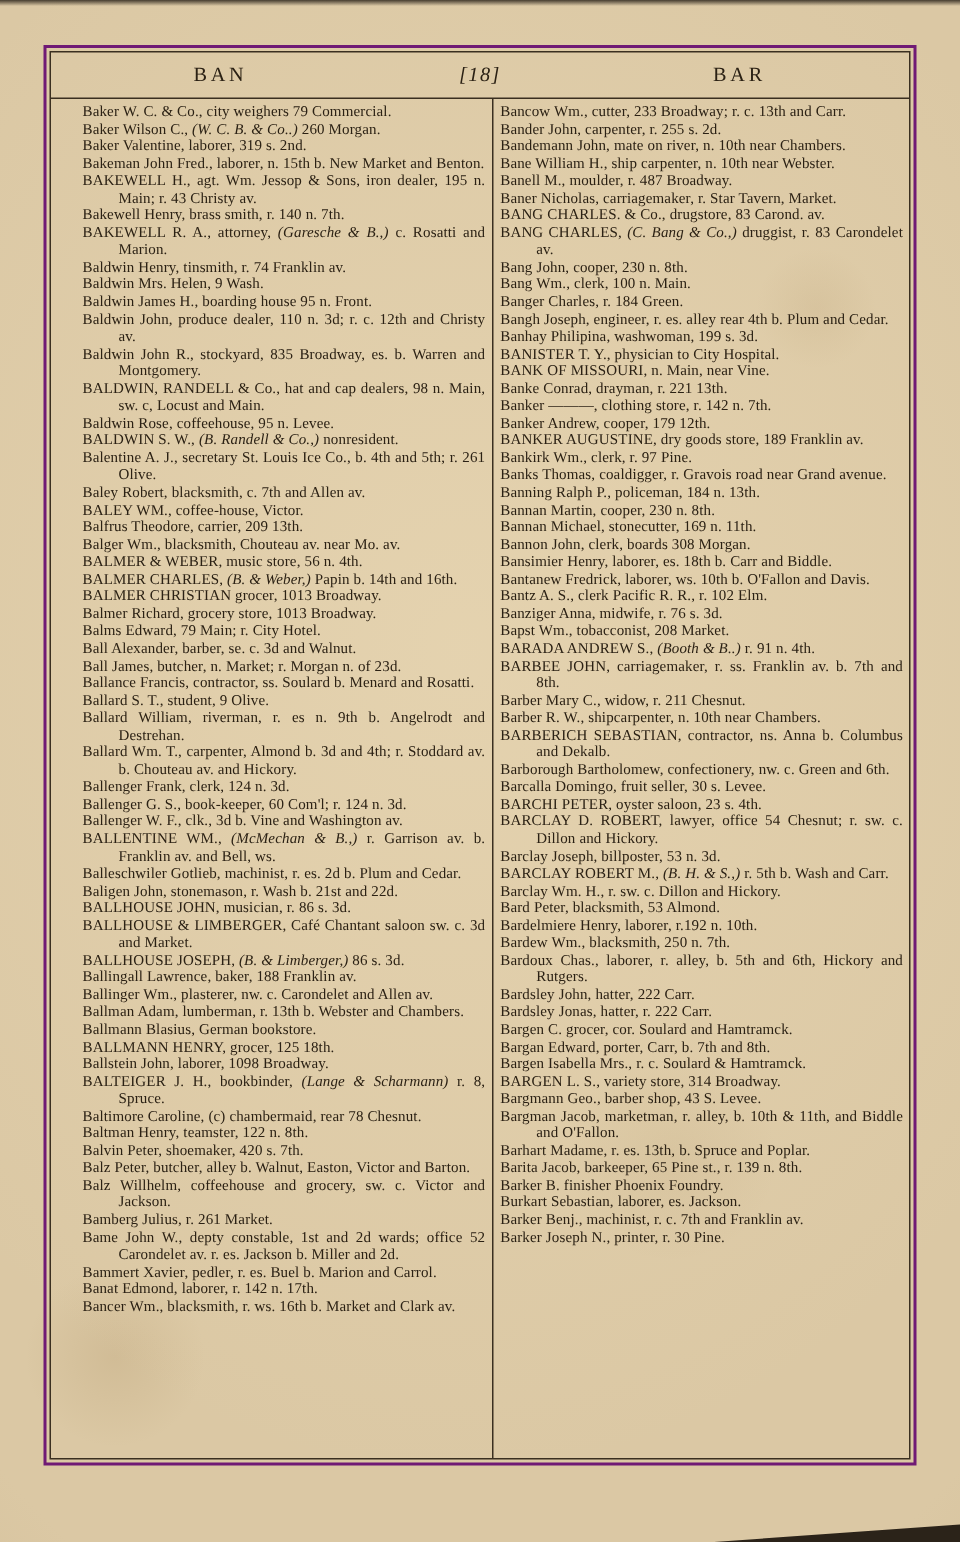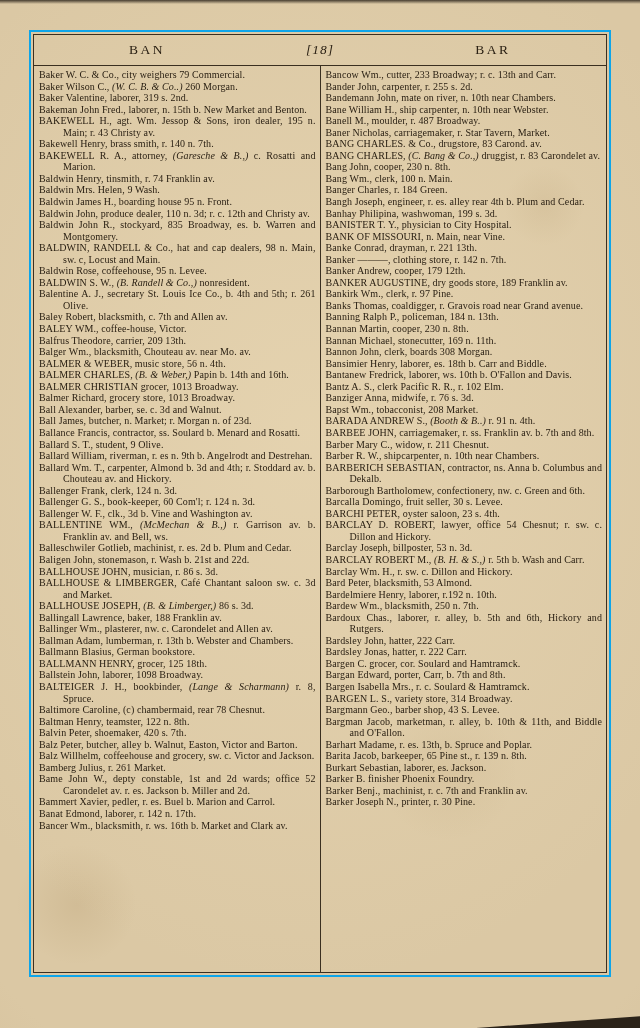--- a/index.html
+++ b/index.html
@@ -19,40 +19,40 @@
     background:linear-gradient(to bottom, rgba(20,14,8,.75), rgba(20,14,8,0));
   }
   .scan-corner-br{
     position:absolute;right:0;bottom:0;width:200px;height:18px;
     background:#17110a;
     clip-path:polygon(18% 100%, 100% 35%, 100% 100%, 0 100%);
     opacity:.9;
   }
   .sheet{
     position:absolute;left:29px;top:30px;width:582px;height:947px;
-    border:2px solid #0ea5e9;
+    border:2px solid #701a75;
     box-sizing:border-box;
     background:transparent;
   }
   .sheet-inner{
     position:absolute;inset:2px;
     border:1px solid #3a2f20;
     box-sizing:border-box;
     display:flex;flex-direction:column;
     overflow:hidden;
   }
   .page-header{
     display:flex;align-items:center;
     height:30px;flex:0 0 30px;
     font-size:13.5px;letter-spacing:2.5px;
     border-bottom:1.5px solid #3a2f20;
   }
   .page-header .zone{flex:1;text-align:center;}
   .page-header .zone.mid{flex:0 0 120px;letter-spacing:1px;font-style:italic;}
-  .columns{flex:1;display:flex;min-height:0;}
+  .columns{flex:1;display:flex;min-height:0;margin-left:16px;}
   .col{
     flex:1;box-sizing:border-box;
     padding:3px 4px 2px 5px;
     overflow:hidden;
   }
   .col.left{border-right:1.2px solid #3a2f20;}
   .entry{
     margin:0;
     font-size:10px;line-height:11.55px;
     letter-spacing:.1px;
@@ -93,20 +93,21 @@
           <p class="entry">BALDWIN S. W., <i>(B. Randell &amp; Co.,)</i> nonresident.</p>
           <p class="entry">Balentine A. J., secretary St. Louis Ice Co., b. 4th and 5th; r. 261 Olive.</p>
           <p class="entry">Baley Robert, blacksmith, c. 7th and Allen av.</p>
           <p class="entry">BALEY WM., coffee-house, Victor.</p>
           <p class="entry">Balfrus Theodore, carrier, 209 13th.</p>
           <p class="entry">Balger Wm., blacksmith, Chouteau av. near Mo. av.</p>
           <p class="entry">BALMER &amp; WEBER, music store, 56 n. 4th.</p>
           <p class="entry">BALMER CHARLES, <i>(B. &amp; Weber,)</i> Papin b. 14th and 16th.</p>
           <p class="entry">BALMER CHRISTIAN grocer, 1013 Broadway.</p>
           <p class="entry">Balmer Richard, grocery store, 1013 Broadway.</p>
+          <p class="entry">Balms Edward, 79 Main; r. City Hotel.</p>
           <p class="entry">Ball Alexander, barber, se. c. 3d and Walnut.</p>
           <p class="entry">Ball James, butcher, n. Market; r. Morgan n. of 23d.</p>
           <p class="entry">Ballance Francis, contractor, ss. Soulard b. Menard and Rosatti.</p>
           <p class="entry">Ballard S. T., student, 9 Olive.</p>
           <p class="entry">Ballard William, riverman, r. es n. 9th b. Angelrodt and Destrehan.</p>
           <p class="entry">Ballard Wm. T., carpenter, Almond b. 3d and 4th; r. Stoddard av. b. Chouteau av. and Hickory.</p>
           <p class="entry">Ballenger Frank, clerk, 124 n. 3d.</p>
           <p class="entry">Ballenger G. S., book-keeper, 60 Com'l; r. 124 n. 3d.</p>
           <p class="entry">Ballenger W. F., clk., 3d b. Vine and Washington av.</p>
           <p class="entry">BALLENTINE WM., <i>(McMechan &amp; B.,)</i> r. Garrison av. b. Franklin av. and Bell, ws.</p>
@@ -183,22 +184,22 @@
           <p class="entry">Bardsley John, hatter, 222 Carr.</p>
           <p class="entry">Bardsley Jonas, hatter, r. 222 Carr.</p>
           <p class="entry">Bargen C. grocer, cor. Soulard and Hamtramck.</p>
           <p class="entry">Bargan Edward, porter, Carr, b. 7th and 8th.</p>
           <p class="entry">Bargen Isabella Mrs., r. c. Soulard &amp; Hamtramck.</p>
           <p class="entry">BARGEN L. S., variety store, 314 Broadway.</p>
           <p class="entry">Bargmann Geo., barber shop, 43 S. Levee.</p>
           <p class="entry">Bargman Jacob, marketman, r. alley, b. 10th &amp; 11th, and Biddle and O'Fallon.</p>
           <p class="entry">Barhart Madame, r. es. 13th, b. Spruce and Poplar.</p>
           <p class="entry">Barita Jacob, barkeeper, 65 Pine st., r. 139 n. 8th.</p>
+          <p class="entry">Barker B. finisher Phoenix Foundry.</p>
           <p class="entry">Burkart Sebastian, laborer, es. Jackson.</p>
-          <p class="entry">Barker B. finisher Phoenix Foundry.</p>
           <p class="entry">Barker Benj., machinist, r. c. 7th and Franklin av.</p>
           <p class="entry">Barker Joseph N., printer, r. 30 Pine.</p>
         </div>
     </div>
   </div>
 </div>
 
 <div class="scan-corner-br"></div>
 
 </body></html>

